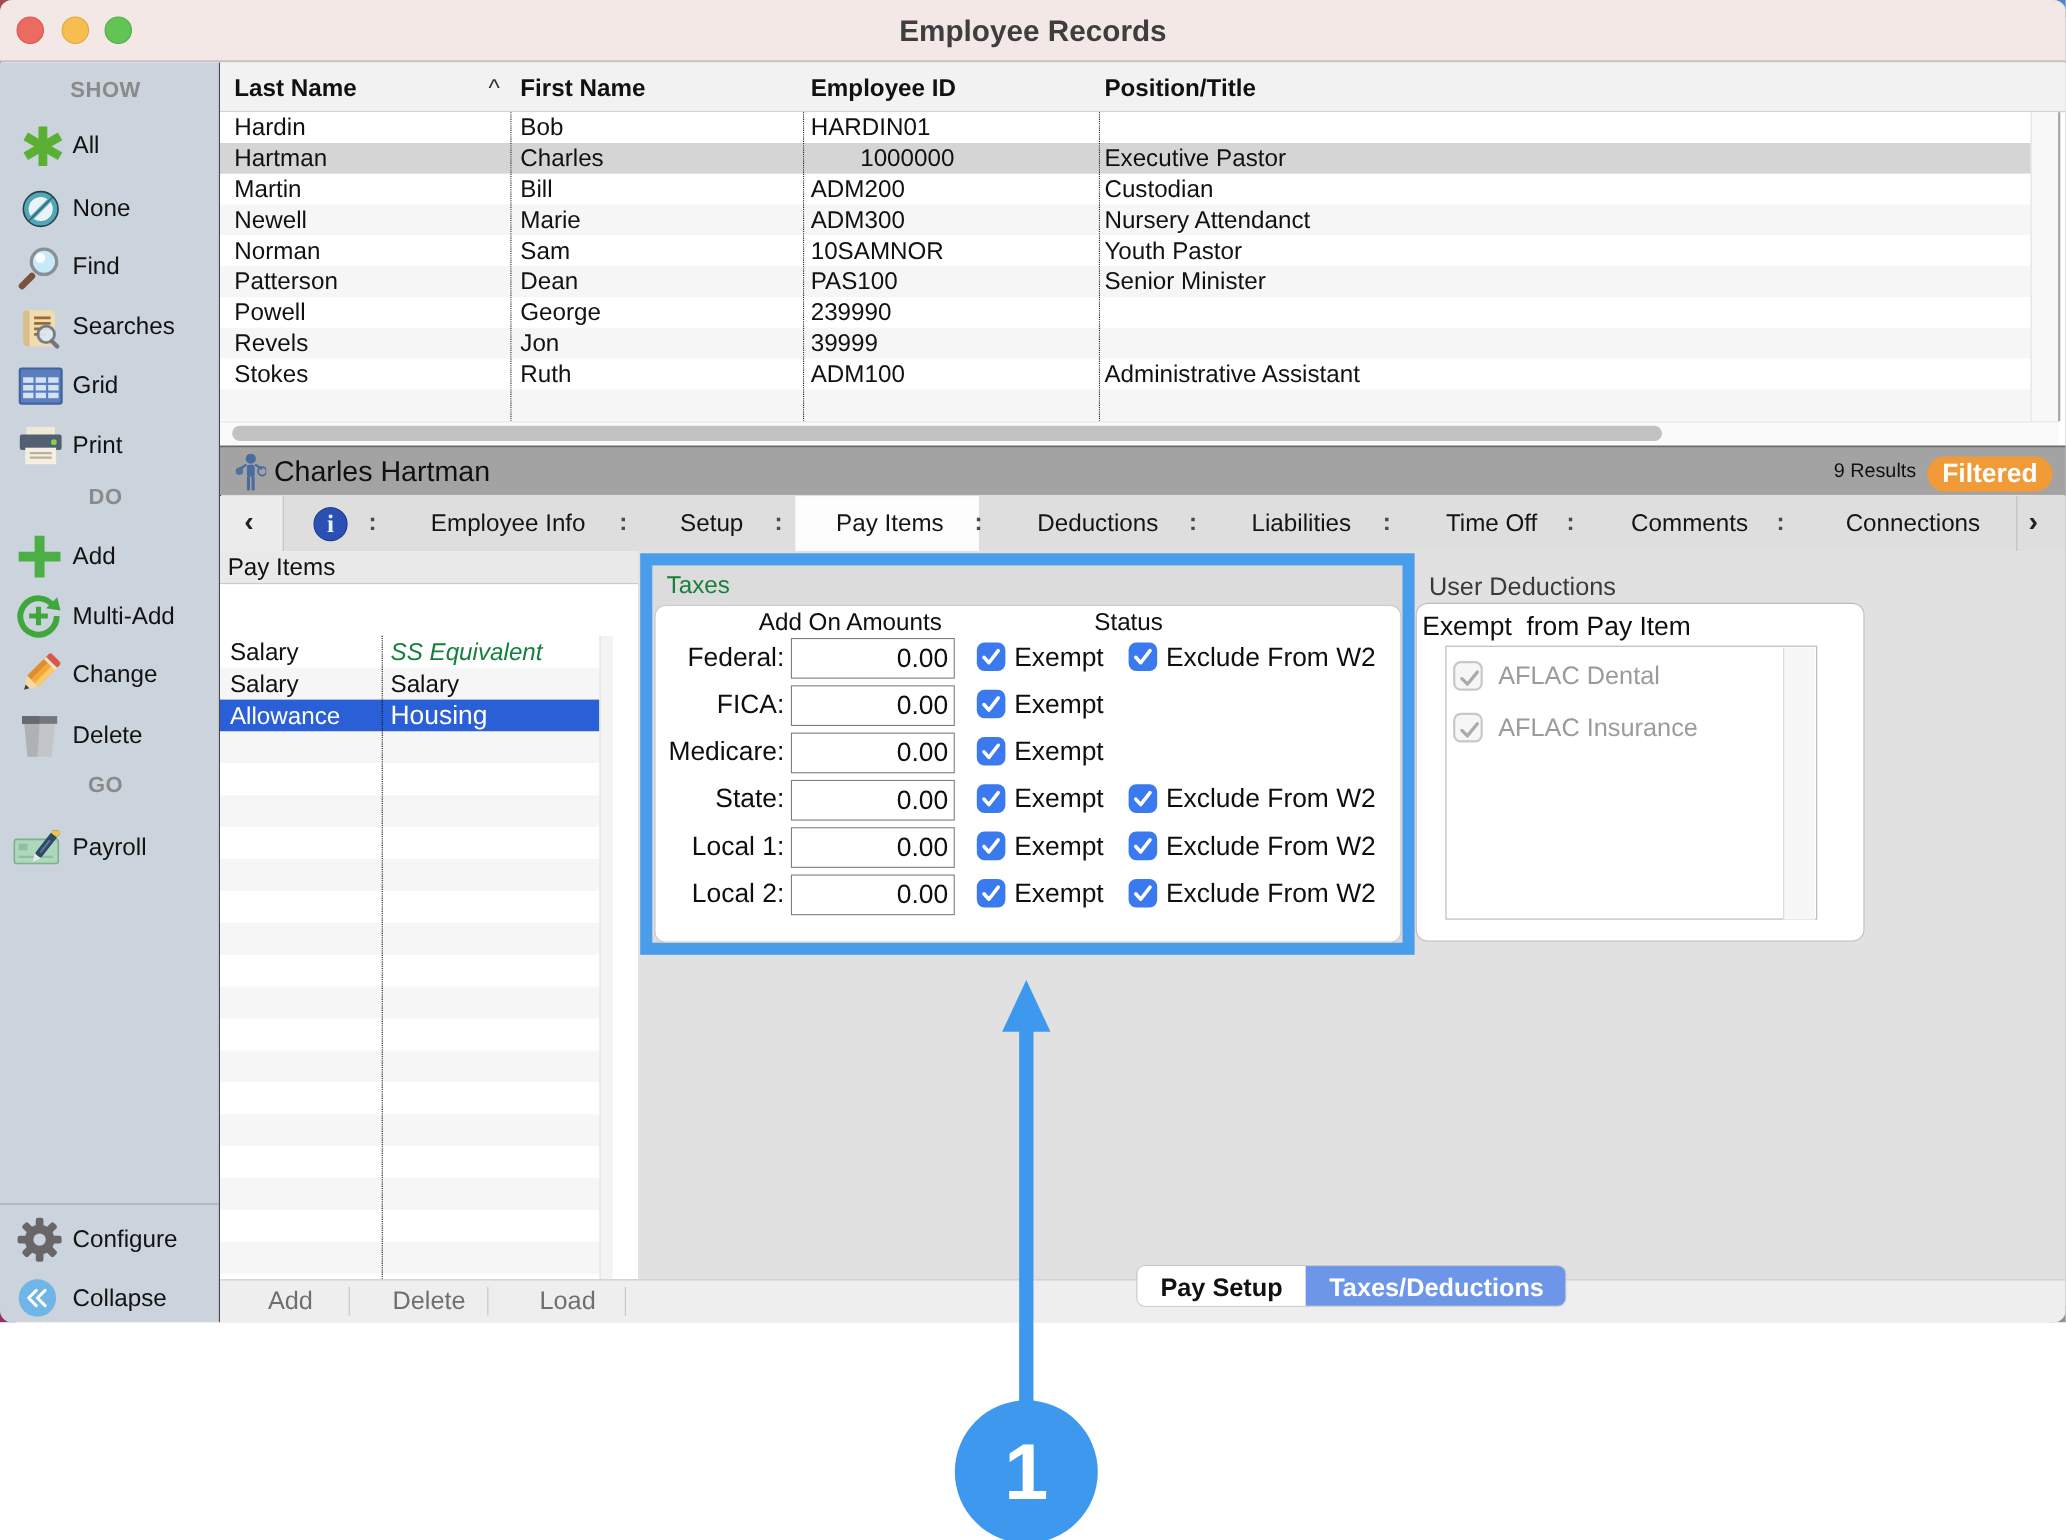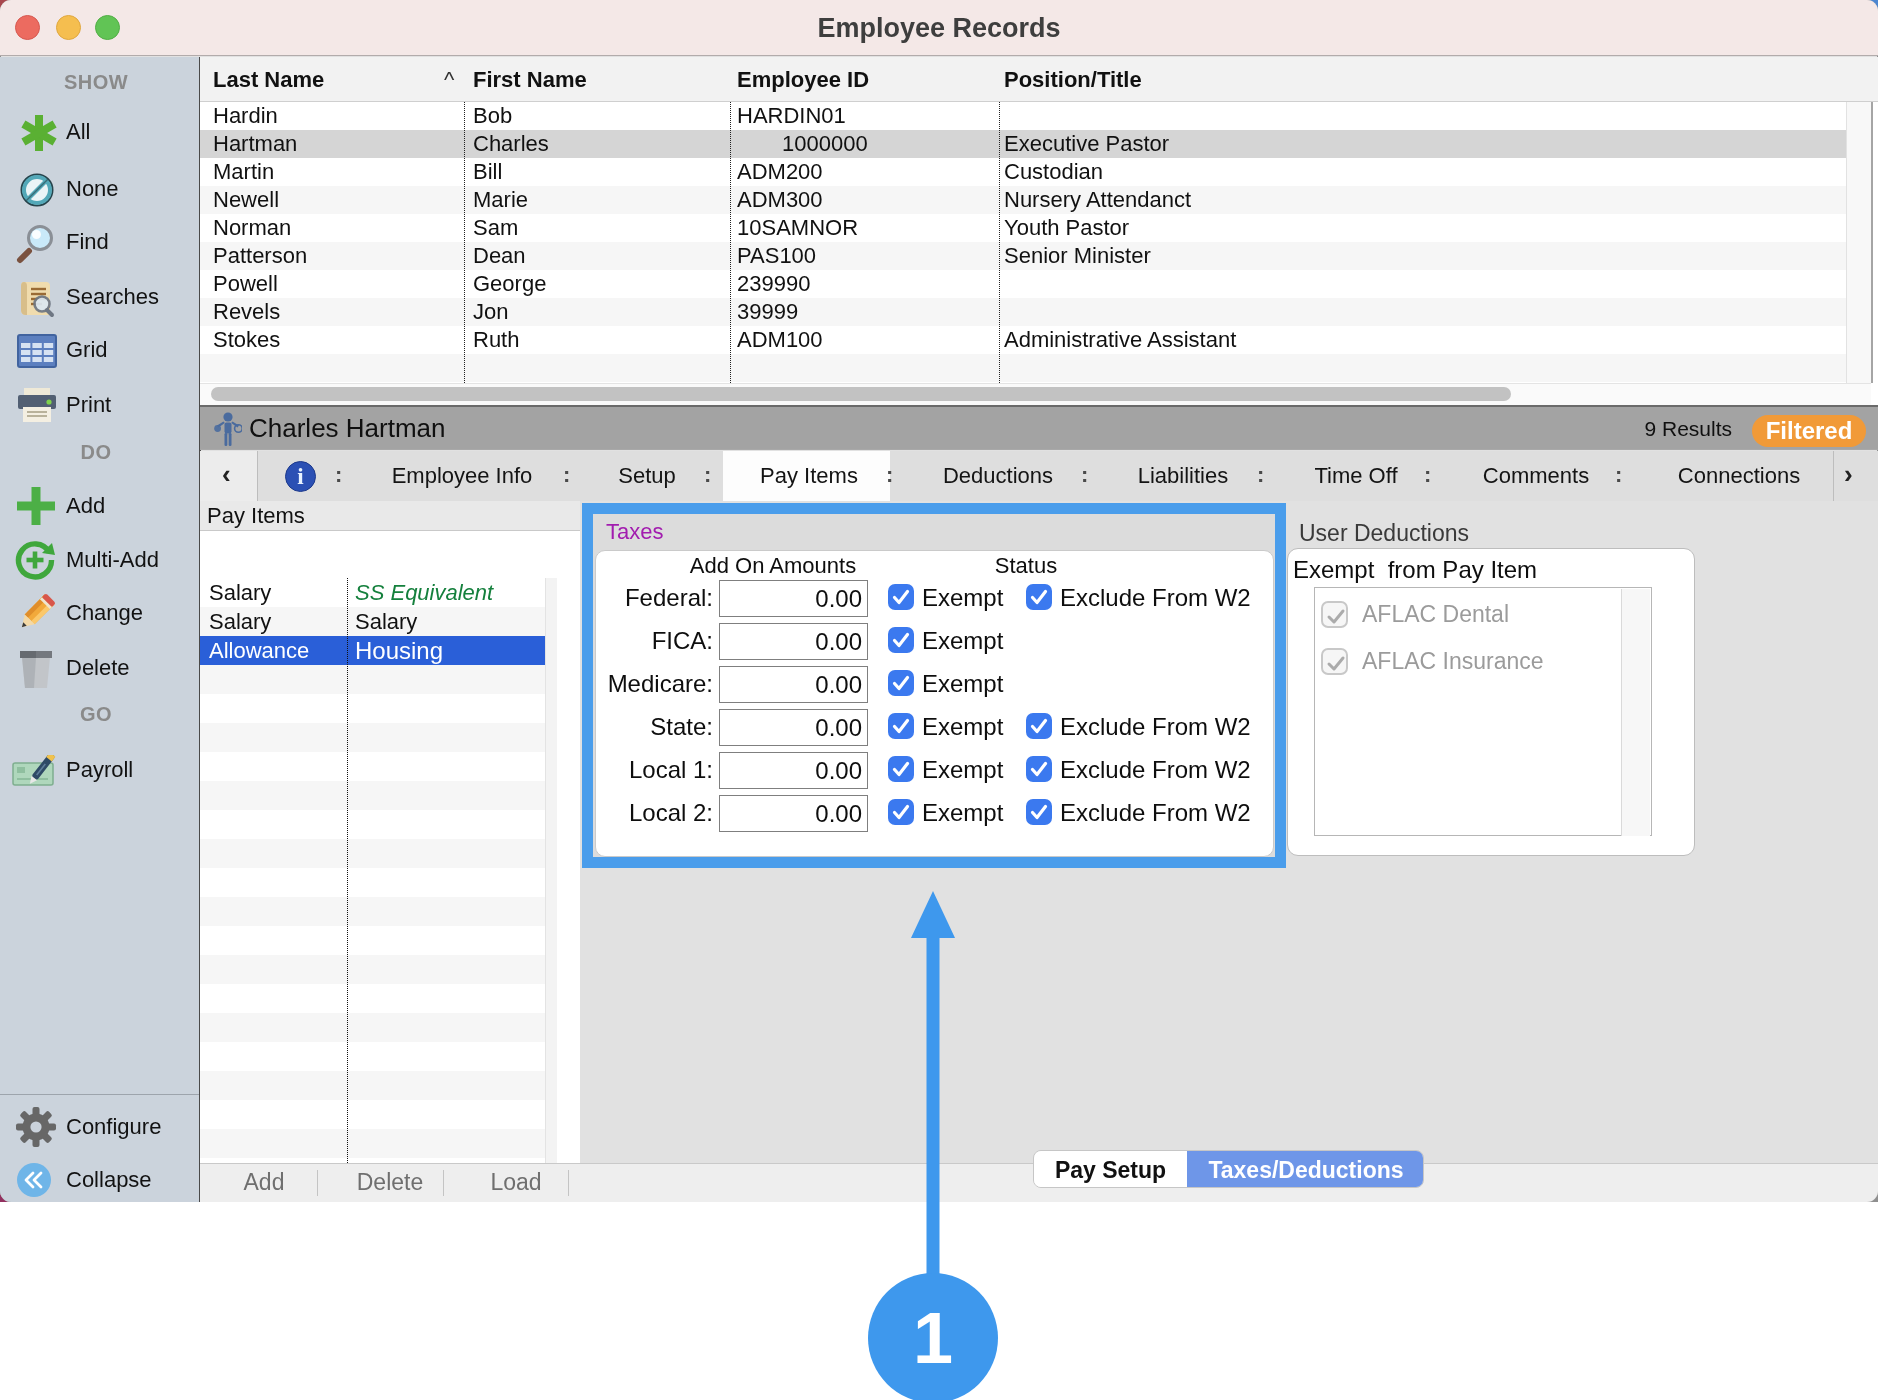--- a/index.html
+++ b/index.html
@@ -291,21 +291,21 @@
           <rect x="10.5" y="10.5" width="7" height="11" rx="2"></rect>
           <path d="M10.8 11 L4.5 15.5 L3 13.5 L9.5 9.5 Z"></path>
           <path d="M17.2 11 L23.5 15.5 L25 13.5 L18.5 9.5 Z"></path>
           <rect x="10.5" y="21" width="2.8" height="13" rx="1.2"></rect>
           <rect x="14.7" y="21" width="2.8" height="13" rx="1.2"></rect>
           <circle cx="3.6" cy="16.5" r="3.4" fill="#4A6B9E" opacity="0.9"></circle>
           <circle cx="24.4" cy="16.5" r="3.8" fill="none" stroke="#4A6B9E" stroke-width="1.6"></circle>
         </g>
       </svg>
       <div class="abs" style="left:49px; top:0; height:43px; line-height:43px; font-size:26px; color:#101010;">Charles Hartman</div>
-      <div class="abs" style="right:146px; top:0; height:43px; line-height:43px; font-size:21px; color:#101010;">9 Results</div>
+      <div class="abs" style="right:136px; top:0; height:43px; line-height:43px; font-size:18px; color:#101010;">9 Results</div>
       <div class="abs" style="left:1552px; top:8px; width:114px; height:32px; background:#F19A38; border-radius:16px; text-align:center; line-height:32px; color:#fff; font-weight:bold; font-size:24px;">Filtered</div>
     </div>
 
     <div id="tabbar" class="abs" style="left:200px; top:451px; width:1678px; height:50px; background:#DEDEDE;">
       <div class="abs" style="left:0; top:0; width:58px; height:50px; background:#ECECEC; border-right:1px solid #BDBDBD;"></div>
       <div class="abs" style="left:22px; top:0; height:50px; line-height:47px; font-size:26px; font-weight:bold; color:#222;">‹</div>
 
       <div class="abs" style="left:523px; top:0; width:167px; height:50px; background:#FDFDFD;"></div>
       <div class="abs" style="left:85px; top:10px; width:31px; height:31px; border-radius:50%; background:#2B50B4; border:1px solid #1D3A8C;">
         <div style="width:100%; height:100%; text-align:center; line-height:30px; color:#E8F2FF; font-family:'Liberation Serif', serif; font-weight:bold; font-size:23px;">i</div>
@@ -366,21 +366,21 @@
             <div class="abs" style="left:0; top:493px; width:345px; height:29px; background:#F6F6F6;"></div>
             <div class="abs" style="left:0; top:522px; width:345px; height:29px; background:#FFFFFF;"></div>
             <div class="abs" style="left:0; top:551px; width:345px; height:29px; background:#F6F6F6;"></div>
             <div class="abs" style="left:0; top:580px; width:345px; height:29px; background:#FFFFFF;"></div>
             <div class="abs" style="left:345px; top:0; width:12px; height:585px; background:#F3F3F3; border-left:1px solid #E3E3E3;"></div>
             <div class="abs" style="left:147px; top:0; width:1px; height:585px; border-left:1px dotted #111;"></div>
           </div>
       </div>
 
       <div class="abs" style="left:382px; top:2px; width:704px; height:365px; border:11px solid #4A9DEB; background:#DCDCDC;">
-        <div class="abs" style="left:13px; top:0; height:36px; line-height:36px; font-size:22px; color:#a21caf;">Taxes</div>
+        <div class="abs" style="left:13px; top:0; height:36px; line-height:36px; font-size:22px; color:#15803d;">Taxes</div>
         <div class="abs" style="left:2px; top:36px; width:679px; height:307px; background:#ffffff; border:1px solid #CACACA; border-radius:10px;" id="taxpanel">
           <div class="abs" style="left:0px; top:0px; width:354px; height:29px; text-align:center; font-size:22px; color:#0E0E0E; line-height:30px;">Add On Amounts</div>
           <div class="abs" style="left:330px; top:0px; width:200px; height:29px; text-align:center; font-size:22px; color:#0E0E0E; line-height:30px;">Status</div>
           <div id="taxrows">
               <div class="taxrowlabel" style="left:-13px; top:33px;">Federal:</div>
               <div class="taxfield" style="top:29px; left:123px;">0.00</div>
               <div class="bluecheck" style="left:292px; top:33px;">
                 <svg width="22" height="21" viewBox="0 0 22 21">
                   <path d="M4.5 10.5 L9 15.5 L17.5 4.5" stroke="#ffffff" stroke-width="3.2" fill="none" stroke-linecap="round" stroke-linejoin="round"></path>
                 </svg>

